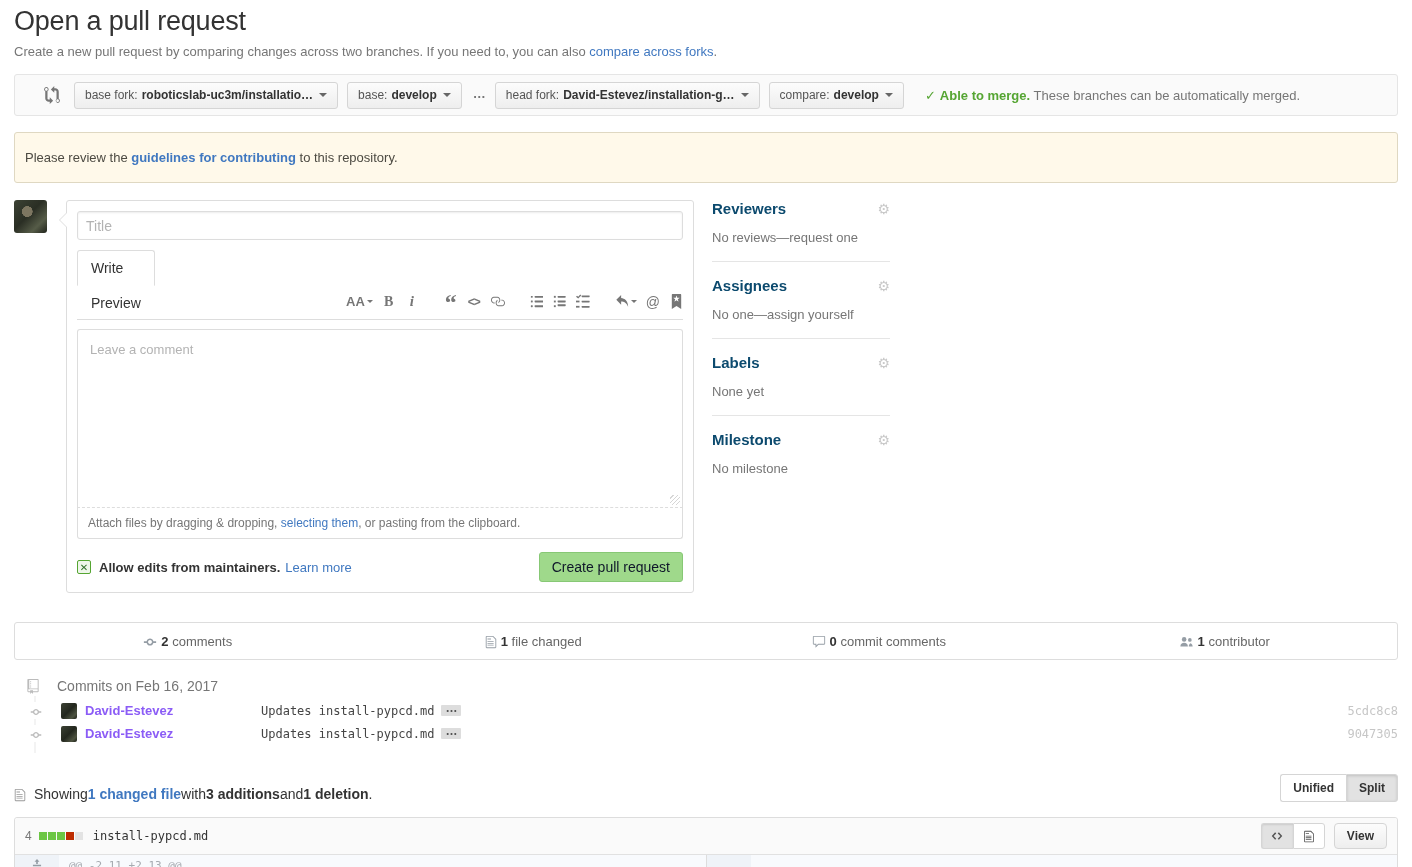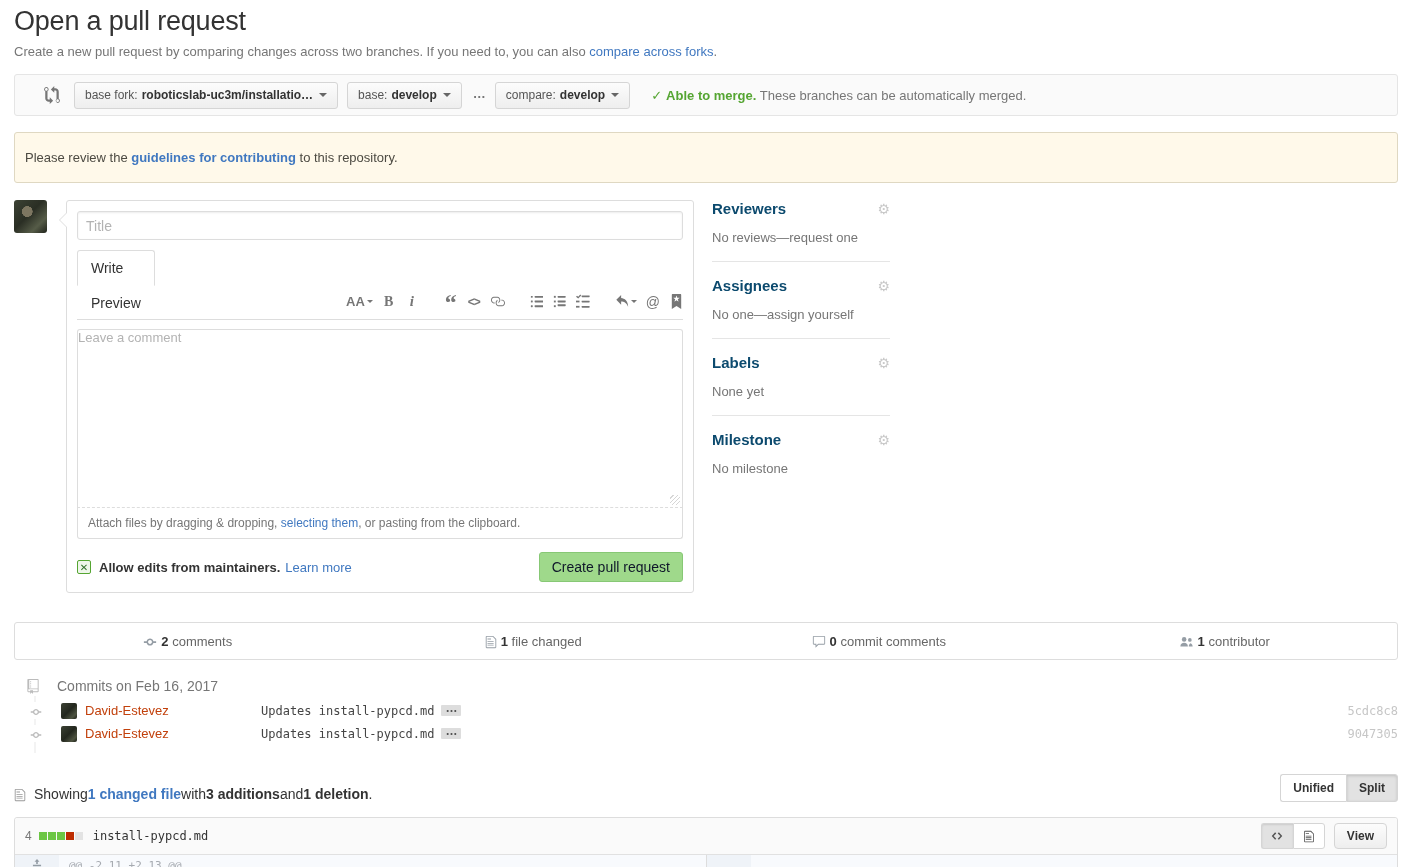--- a/index.html
+++ b/index.html
@@ -65,21 +65,21 @@
   .g-bold { font-weight:bold; font-size:14px; font-family:"Liberation Serif",serif; }
   .g-italic { font-style:italic; font-size:15px; font-family:"Liberation Serif",serif; font-weight:bold; }
   .g-quote { font-size:24px; line-height:10px; height:12px; font-family:"Liberation Serif",serif; font-weight:bold; }
   .g-code { font-weight:bold; letter-spacing:-1px; font-size:12px; }
   .g-at { font-size:14px; }
   .mini-caret { width:0; height:0; border-top:3px solid #767676; border-left:3px solid transparent;
     border-right:3px solid transparent; margin-left:2px; }
 
   .comment-area { position:relative; margin-top:9px; }
   .comment-box { width:100%; height:179px; resize:none; border:1px solid #ddd;
-    border-bottom:1px dashed #ddd; border-radius:3px 3px 0 0; padding:0; font-size:13px;
+    border-bottom:1px dashed #ddd; border-radius:3px 3px 0 0; padding:12px; font-size:13px;
     outline:none; font-family:"Liberation Sans",sans-serif; color:#333; display:block; }
   .comment-box::placeholder { color:#b3b3b3; }
   .resize-corner { position:absolute; right:3px; bottom:3px; width:10px; height:10px;
     background:repeating-linear-gradient(135deg, transparent 0 2px, #ccc 2px 3px); opacity:.8; }
   .attach-bar { border:1px solid #ddd; border-top:none; border-radius:0 0 3px 3px;
     padding:8px 10px; font-size:12px; color:#767676; background:#fff; }
 
   .form-footer { display:flex; align-items:center; justify-content:space-between; margin-top:13px; }
   .maintainers { display:flex; align-items:center; font-size:13px; }
   .edit-check { width:14px; height:14px; border:1px solid #55a532; border-radius:2px; background:#eef6ea;
@@ -107,21 +107,21 @@
 
   
   .timeline { position:relative; margin-top:13px; padding-bottom:8px; }
   .timeline::before { content:""; position:absolute; left:20px; top:20px; bottom:0; width:2px; background:#f3f3f3; }
   .tl-head { position:relative; display:flex; align-items:center; color:#767676; font-size:14px; height:26px; }
   .tl-head .ico { color:#bbb; background:#fff; padding:2px 4px; margin-left:9px; margin-right:14px; position:relative; }
   .commit-row { position:relative; display:flex; align-items:center; height:23px; font-size:13px; }
   .commit-row .c-ico { color:#bbb; background:#fff; padding:1px 3px; margin-left:12px; margin-right:15px; }
   .avatar-sm { width:16px; height:16px; border-radius:2px; margin-right:8px; flex:none;
     background:linear-gradient(135deg,#3c4234 0%,#23271e 50%,#4d5340 80%,#1c1f17 100%); }
-  .c-author { font-weight:normal; color:#c2410c; width:176px; }
+  .c-author { font-weight:bold; color:#8b5cf6; width:176px; }
   .c-msg { font-family:"DejaVu Sans Mono","Liberation Mono",monospace; font-size:12px; color:#444; }
   .c-more { margin-left:7px; background:#ddd; border-radius:1px; color:#555; font-weight:bold;
     font-size:12px; line-height:7px; padding:0 4px 4px; cursor:pointer; }
   .c-hash { margin-left:auto; font-family:"DejaVu Sans Mono","Liberation Mono",monospace;
     font-size:12px; color:#c6c6c6; }
 
   
   .diff-summary { display:flex; align-items:flex-end; justify-content:space-between; margin-top:21px; }
   .ds-left { display:flex; align-items:center; font-size:14px; color:#333; }
   .ds-left .ico { color:#999; margin-right:8px; }
@@ -186,20 +186,25 @@
         <span class="lbl">base fork:</span>
         <span class="val">roboticslab-uc3m/installatio…</span>
         <span class="caret"></span>
       </button>
     <button class="btn-select">
         <span class="lbl">base:</span>
         <span class="val">develop</span>
         <span class="caret"></span>
       </button>
     <span class="range-sep">…</span>
+    <button class="btn-select">
+        <span class="lbl">head fork:</span>
+        <span class="val">David-Estevez/installation-g…</span>
+        <span class="caret"></span>
+      </button>
     <button class="btn-select">
         <span class="lbl">compare:</span>
         <span class="val">develop</span>
         <span class="caret"></span>
       </button>
     <span class="merge-status"><span class="merge-check">✓</span><span class="merge-bold">Able to merge.</span><span> These branches can be automatically merged.</span></span>
   </div>
 
   <div class="warn-banner"><span>Please review the </span><a>guidelines for contributing</a><span> to this repository.</span></div>
 

